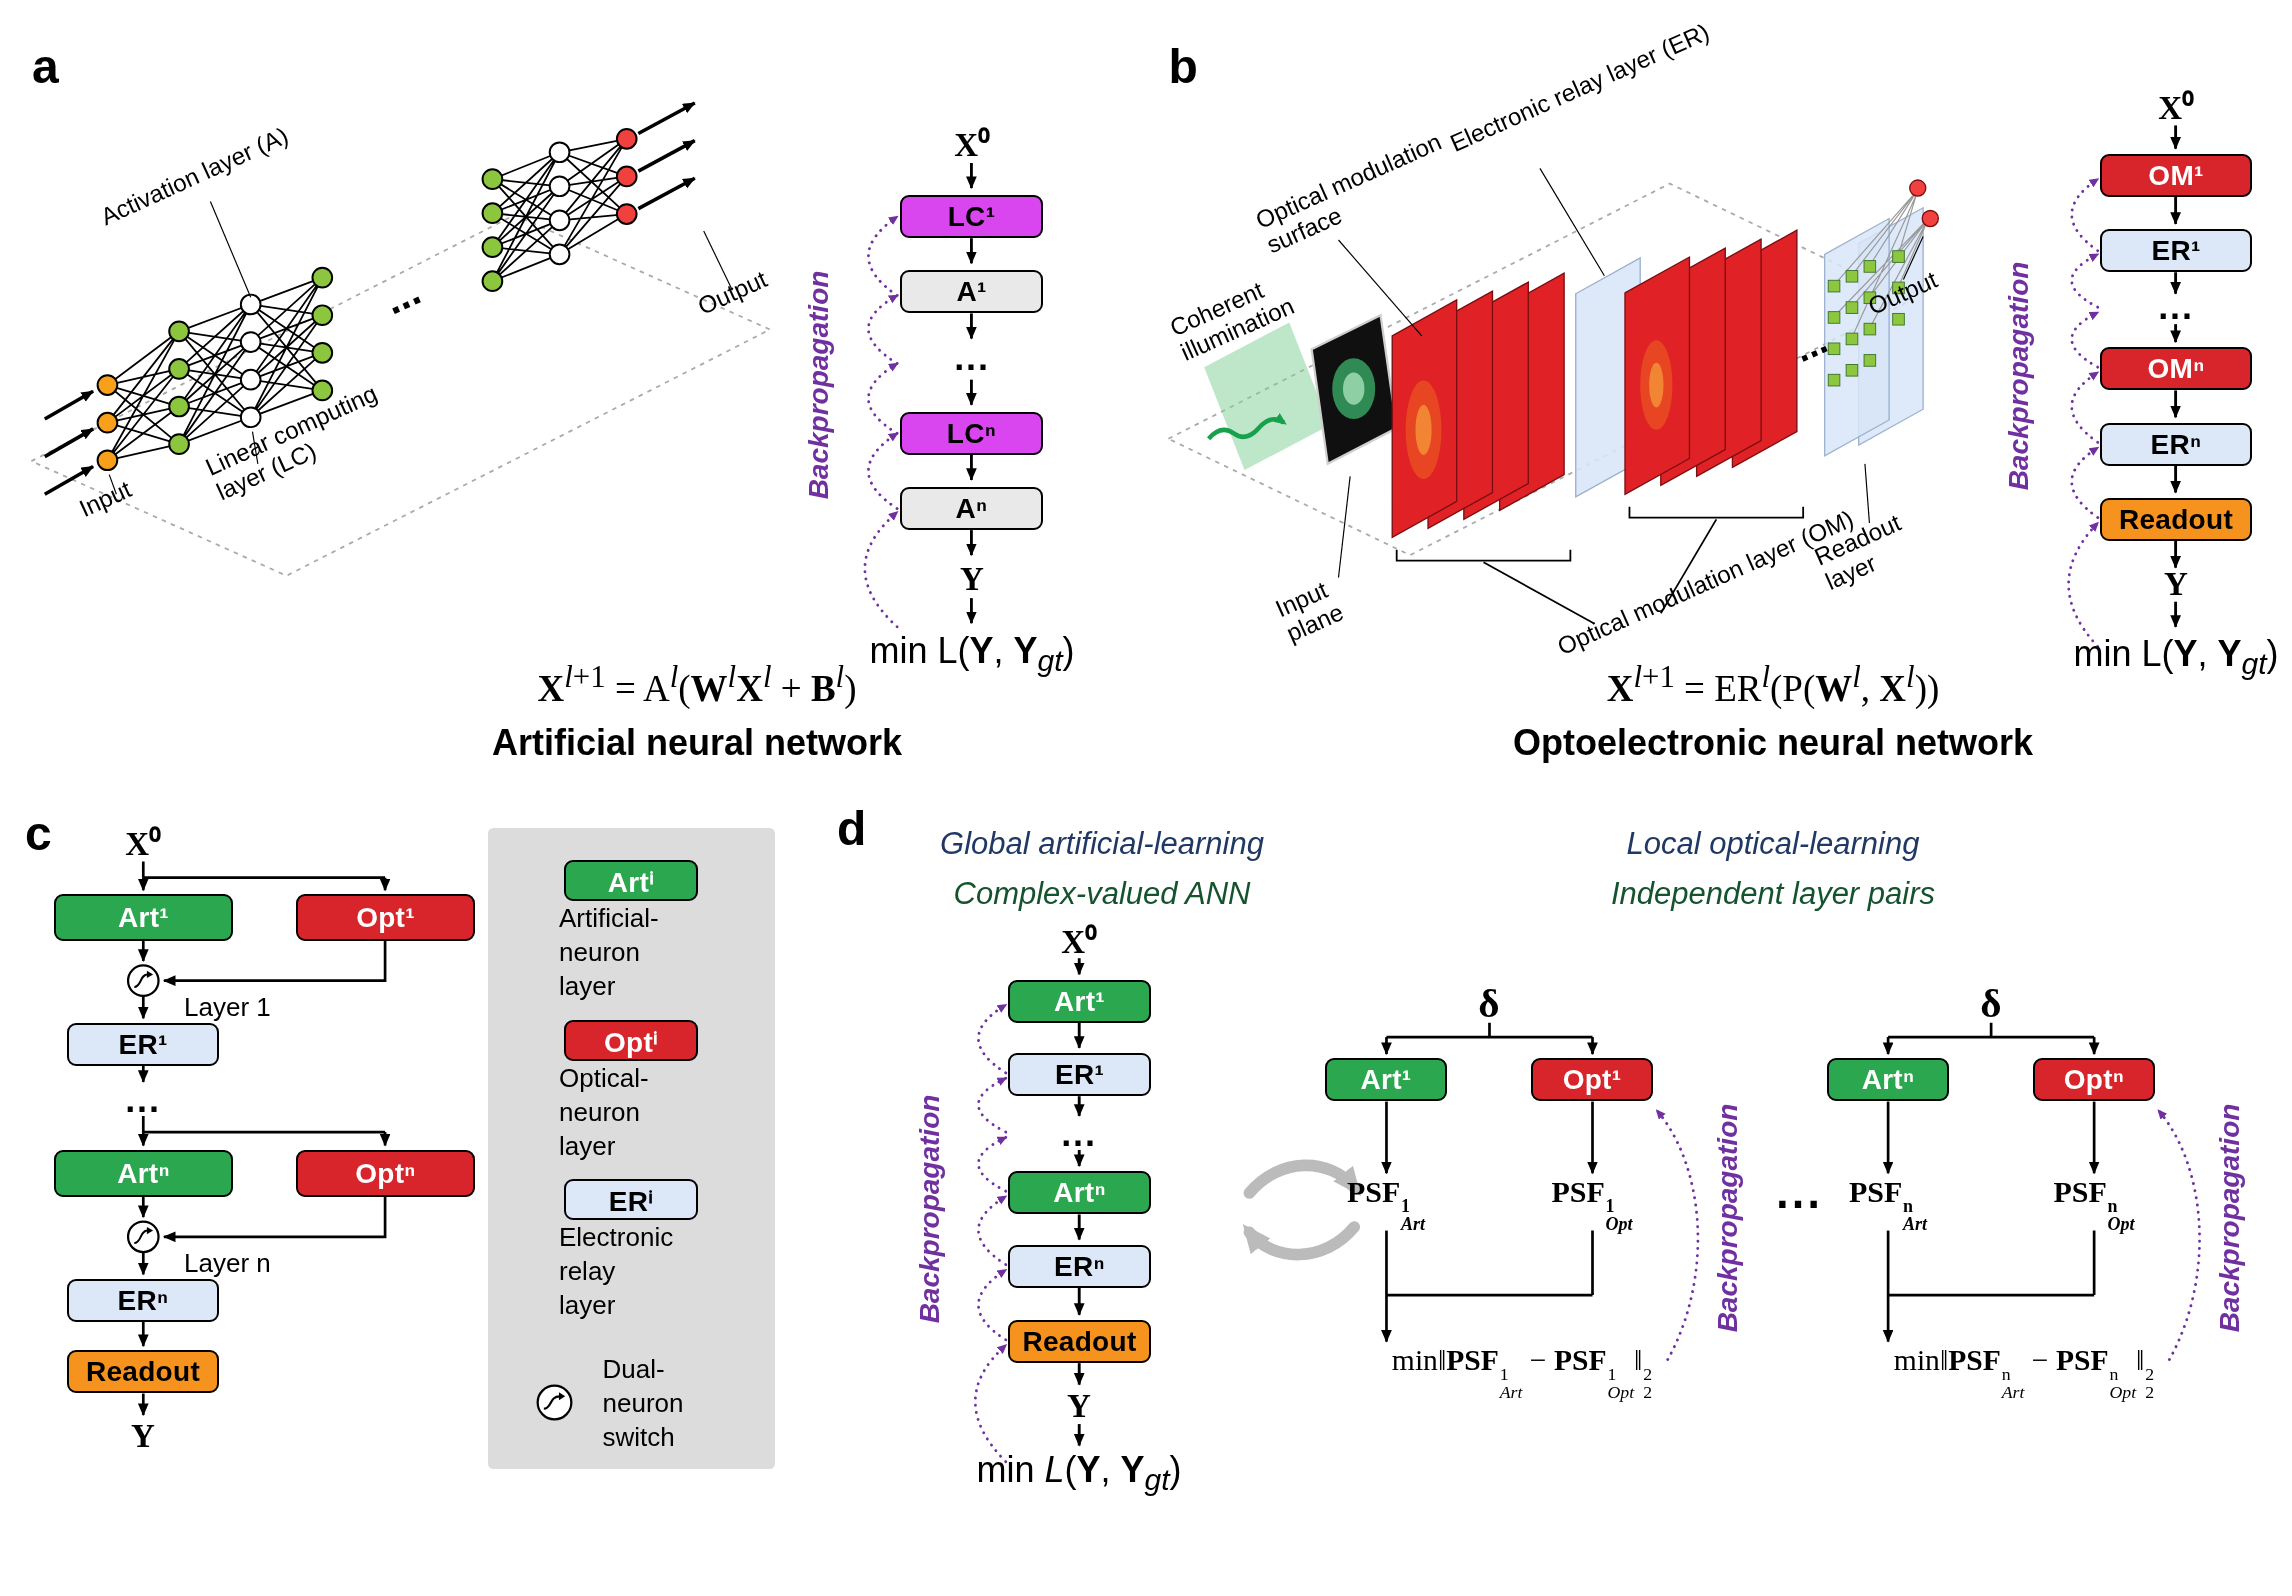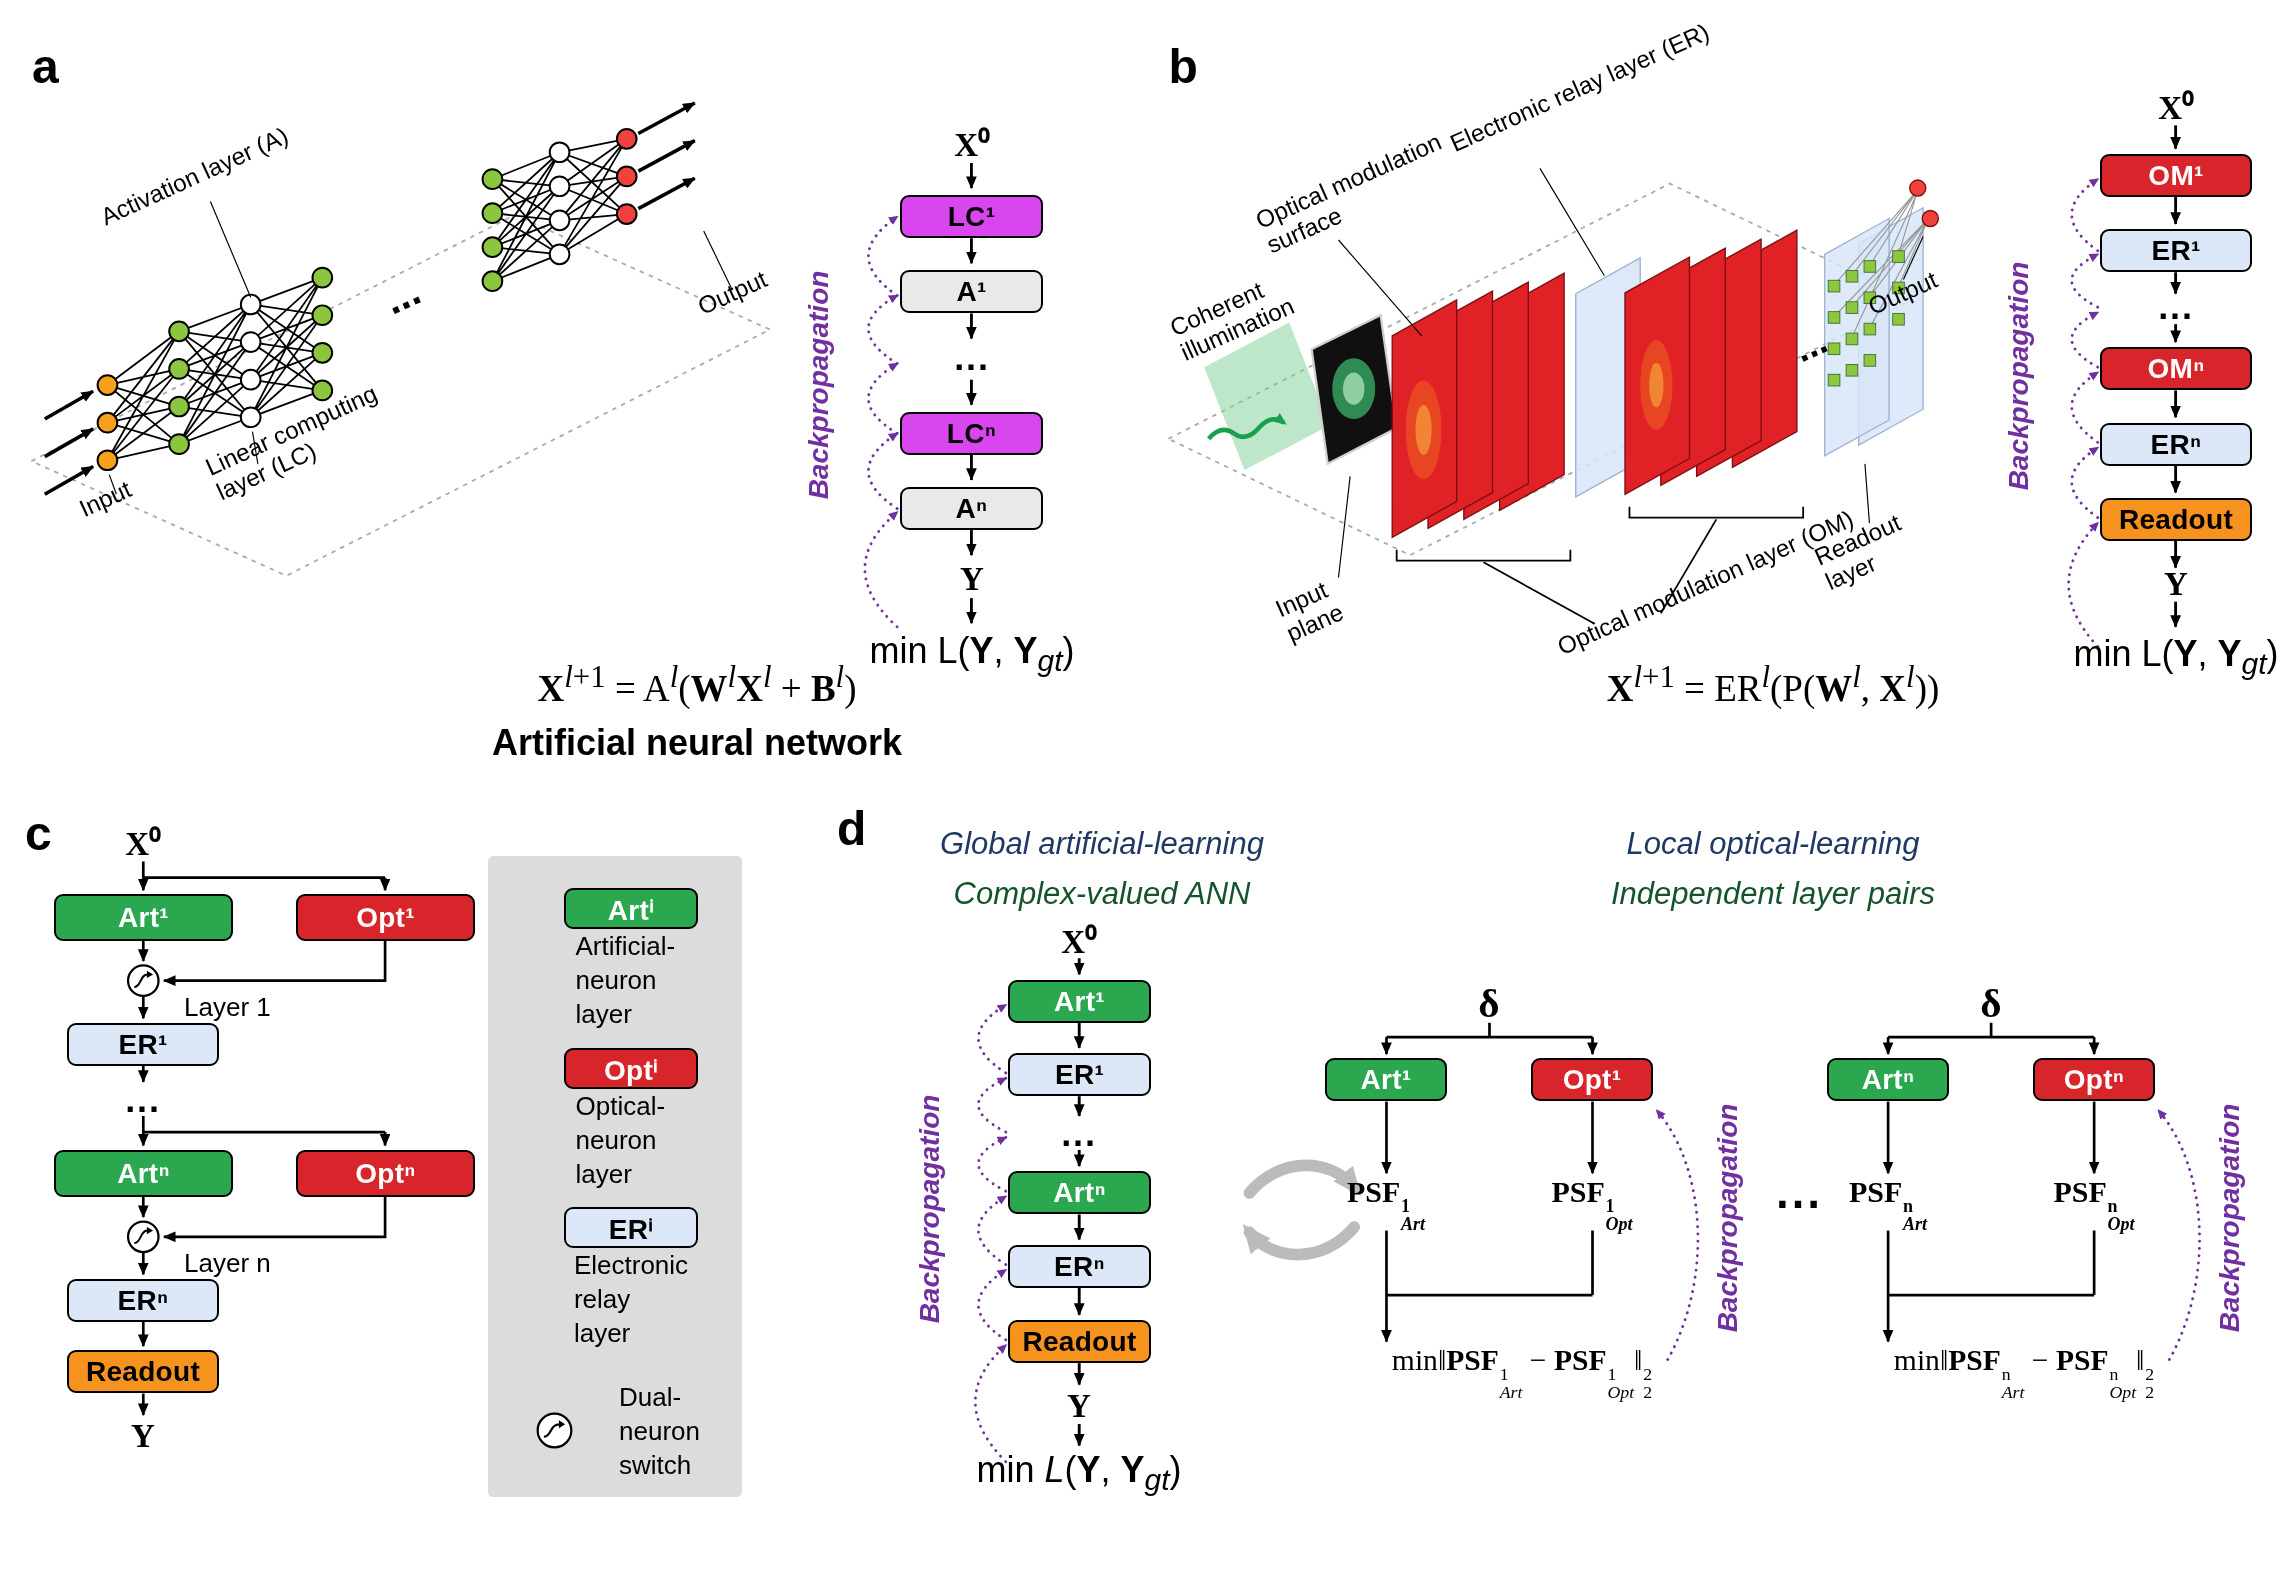--- a/index.html
+++ b/index.html
@@ -317,20 +317,21 @@
     <div class="fbox erb" style="left:954px;top:229px;width:152px;height:43px">ER¹</div>
     <div class="ctr dots" style="left:1030px;top:307px">...</div>
     <div class="fbox redb" style="left:954px;top:347px;width:152px;height:43px">OMⁿ</div>
     <div class="fbox erb" style="left:954px;top:423px;width:152px;height:43px">ERⁿ</div>
     <div class="fbox rob" style="left:954px;top:498px;width:152px;height:43px">Readout</div>
     <div class="ctr mathv" style="left:1030px;top:584px">Y</div>
     <div class="ctr loss" style="left:1030px;top:654px">min L(<b>Y</b>, <b>Y</b><sub><i>gt</i></sub>)</div>
     <div class="rot bp" style="left:873px;top:376px">Backpropagation</div>
 
     <div class="ctr eq" style="left:627px;top:688px"><b>X</b><sup><i>l</i>+1</sup> = ER<sup><i>l</i></sup>(P(<b>W</b><sup><i>l</i></sup>, <b>X</b><sup><i>l</i></sup>))</div>
+    <div class="ctr cap" style="left:627px;top:743px">Optoelectronic neural network</div>
   </div>
 
   <div class="panel" style="left:0;top:788px;width:806px;height:809px">
     <div class="ptag" style="left:25px;top:18px">c</div>
 
     <svg class="overlay" width="806" height="809" viewBox="0 0 900 903">
       <g stroke="#000" stroke-width="3" fill="none">
         <path d="M160 82 L160 100 M160 100 L430 100"></path>
         <line x1="160" y1="100" x2="160" y2="114" marker-end="url(#arrB)"></line>
         <line x1="430" y1="100" x2="430" y2="114" marker-end="url(#arrB)"></line>
@@ -365,21 +366,21 @@
     <div class="lbl" style="left:184px;top:204px">Layer 1</div>
     <div class="fbox erb" style="left:67px;top:235px;width:152px;height:43px">ER¹</div>
     <div class="ctr dots" style="left:143px;top:312px">...</div>
     <div class="fbox artb" style="left:54px;top:362px;width:179px;height:47px">Artⁿ</div>
     <div class="fbox redb" style="left:296px;top:362px;width:179px;height:47px">Optⁿ</div>
     <div class="lbl" style="left:184px;top:460px">Layer n</div>
     <div class="fbox erb" style="left:67px;top:491px;width:152px;height:43px">ERⁿ</div>
     <div class="fbox rob" style="left:67px;top:562px;width:152px;height:43px">Readout</div>
     <div class="ctr mathv" style="left:143px;top:648px">Y</div>
 
-    <div class="legend" style="left:488px;top:68px;width:254px;height:641px">
+    <div class="legend" style="left:488px;top:40px;width:287px;height:641px">
       <div class="fbox artb" style="left:76px;top:32px;width:134px;height:41px">Artⁱ</div>
       <div class="ctr pre leglbl" style="left:143px;top:125px">Artificial-neuron
 layer</div>
       <div class="fbox redb" style="left:76px;top:192px;width:134px;height:41px">Optⁱ</div>
       <div class="ctr pre leglbl" style="left:143px;top:285px">Optical-neuron
 layer</div>
       <div class="fbox erb" style="left:76px;top:351px;width:134px;height:41px">ERⁱ</div>
       <div class="ctr pre leglbl" style="left:143px;top:444px">Electronic relay
 layer</div>
       <svg style="position:absolute;left:47px;top:555px" width="39" height="39" viewBox="0 0 44 44">

